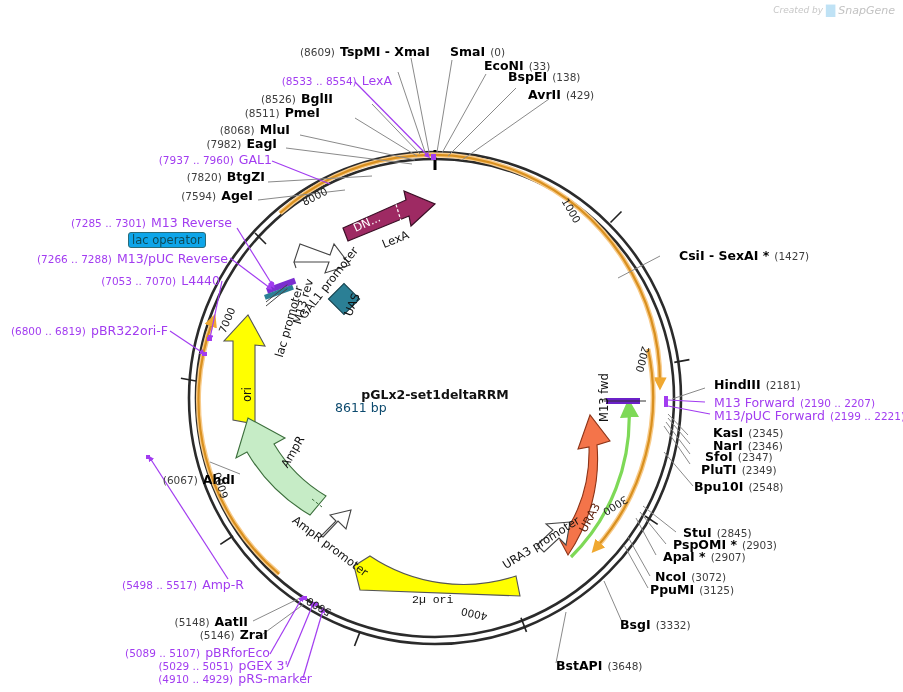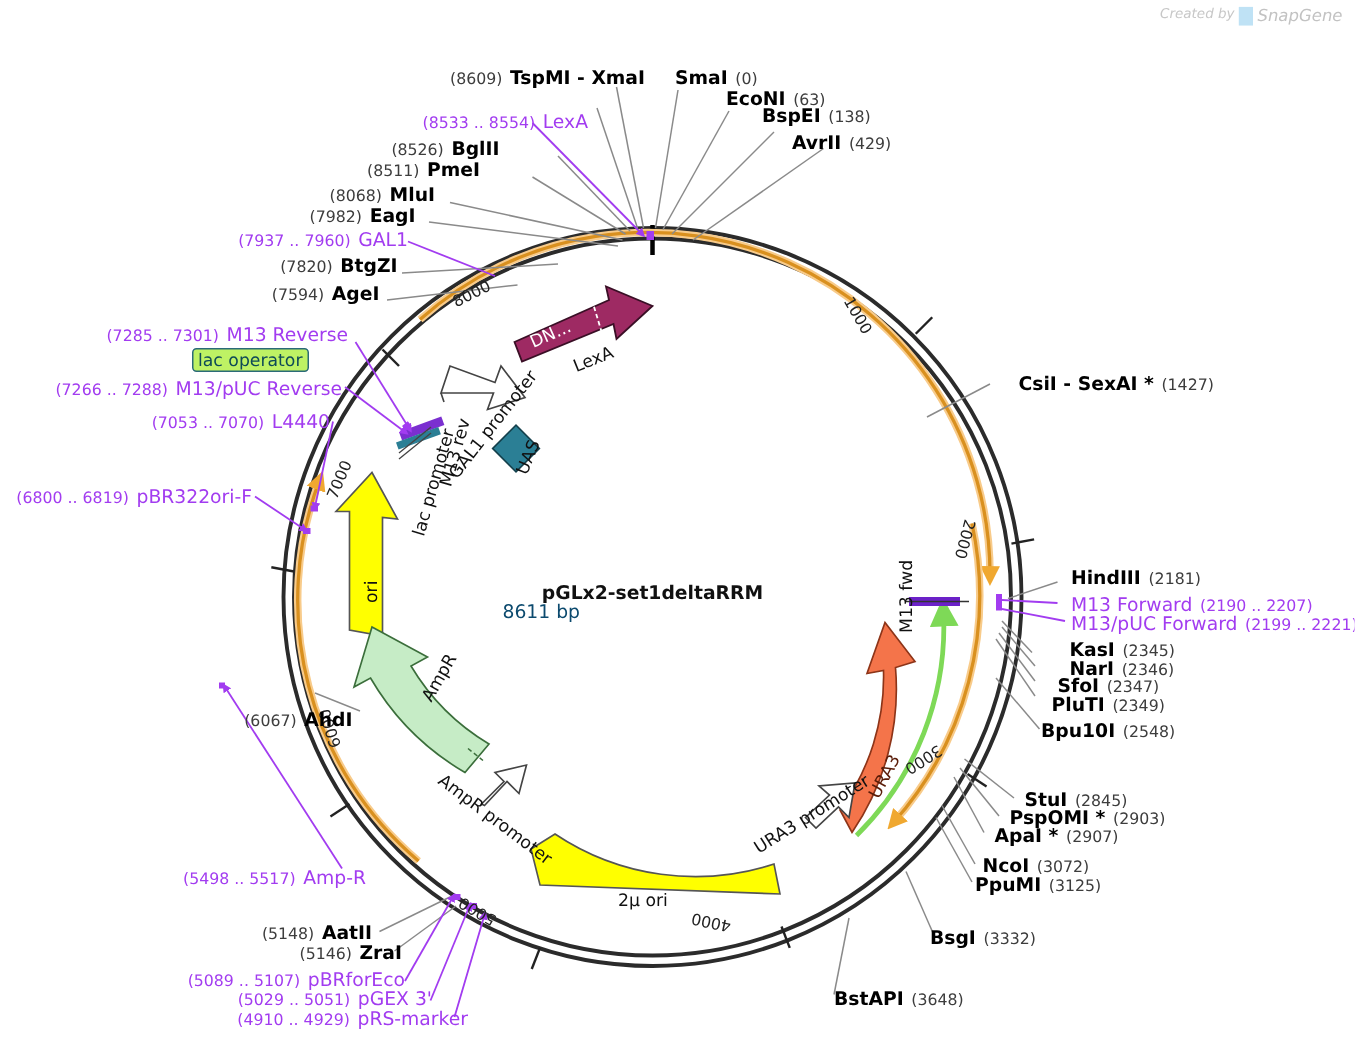--- a/index.html
+++ b/index.html
@@ -20,21 +20,21 @@
   .title{position:absolute;font-size:12.5px;font-weight:bold;color:#111;
          text-align:center;white-space:nowrap;}
   .subtitle{position:absolute;font-size:12.5px;color:#0c4a6e;text-align:left;
             white-space:nowrap;}
 
   .watermark{position:absolute;right:8px;top:3px;font-size:9px;color:#c7c7c7;
              display:flex;align-items:center;gap:3px;font-style:italic;}
   .wm-name{font-size:11px;color:#c2c2c2;font-weight:normal;}
   .wm-mark{color:#bfe2f5;font-size:12px;}
 
-  .lacop{position:absolute;font-size:11.5px;color:#0e4a57;background:#bef264;
+  .lacop{position:absolute;font-size:11.5px;color:#0e4a57;background:#0ea5e9;
          border:1px solid #2b6b78;border-radius:3px;padding:0px 3px;white-space:nowrap;}
 
   
   .rot{position:absolute;font-size:11.5px;color:#111;white-space:nowrap;
        transform-origin:0 0;}
   .rotw{position:absolute;font-size:11.5px;color:#fff;white-space:nowrap;
         transform-origin:0 0;font-weight:normal;}
   .tick{position:absolute;font-size:10.5px;color:#222;white-space:nowrap;
         transform-origin:0 0;}
 </style>
@@ -233,21 +233,21 @@
 
   <div class="rotw" style="left:351px;top:222px;transform:rotate(-24deg);">DN...</div>
   <div class="rot" style="left:380px;top:238px;transform:rotate(-22deg);">LexA</div>
   <div class="rot" style="left:296px;top:313px;transform:rotate(-52deg);">GAL1 promoter</div>
   <div class="rot" style="left:290px;top:322px;transform:rotate(-74deg);">M13 rev</div>
   <div class="rot" style="left:272px;top:355px;transform:rotate(-74deg);">lac promoter</div>
   <div class="rot" style="left:341px;top:313px;transform:rotate(-68deg);">UAS</div>
   <div class="rot" style="left:240px;top:402px;transform:rotate(-90deg);font-weight:normal;">ori</div>
   <div class="rot" style="left:278px;top:463px;transform:rotate(-60deg);">AmpR</div>
   <div class="rot" style="left:298px;top:513px;transform:rotate(37deg);">AmpR promoter</div>
-  <div class="rot" style="left:412px;top:593px;">2µ ori</div>
+  <div class="rot" style="left:412px;top:593px;font-family:Liberation Mono, monospace;">2µ ori</div>
   <div class="rot" style="left:576px;top:528px;transform:rotate(-62deg);color:#5a1c08;">URA3</div>
   <div class="rot" style="left:500px;top:560px;transform:rotate(-32deg);">URA3 promoter</div>
   <div class="rot" style="left:597px;top:422px;transform:rotate(-90deg);">M13 fwd</div>
 
   <div class="lacop" style="left:128px;top:232px;">lac operator</div>
 
   <div class="lbl r" style="left:70px;top:43px;width:360px;">
     <span class="pos">(8609)</span>
     <span class="enz">TspMI  - XmaI</span>
   </div>
@@ -287,21 +287,21 @@
     <span class="pos">(5146)</span>
     <span class="enz">ZraI</span>
   </div>
 
   <div class="lbl l" style="left:450px;top:43px;">
     <span class="enz">SmaI</span>
     <span class="pos">(0)</span>
   </div>
   <div class="lbl l" style="left:484px;top:57px;">
     <span class="enz">EcoNI</span>
-    <span class="pos">(63)</span>
+    <span class="pos">(33)</span>
   </div>
   <div class="lbl l" style="left:508px;top:68px;">
     <span class="enz">BspEI</span>
     <span class="pos">(138)</span>
   </div>
   <div class="lbl l" style="left:528px;top:86px;">
     <span class="enz">AvrII</span>
     <span class="pos">(429)</span>
   </div>
   <div class="lbl l" style="left:679px;top:247px;">

